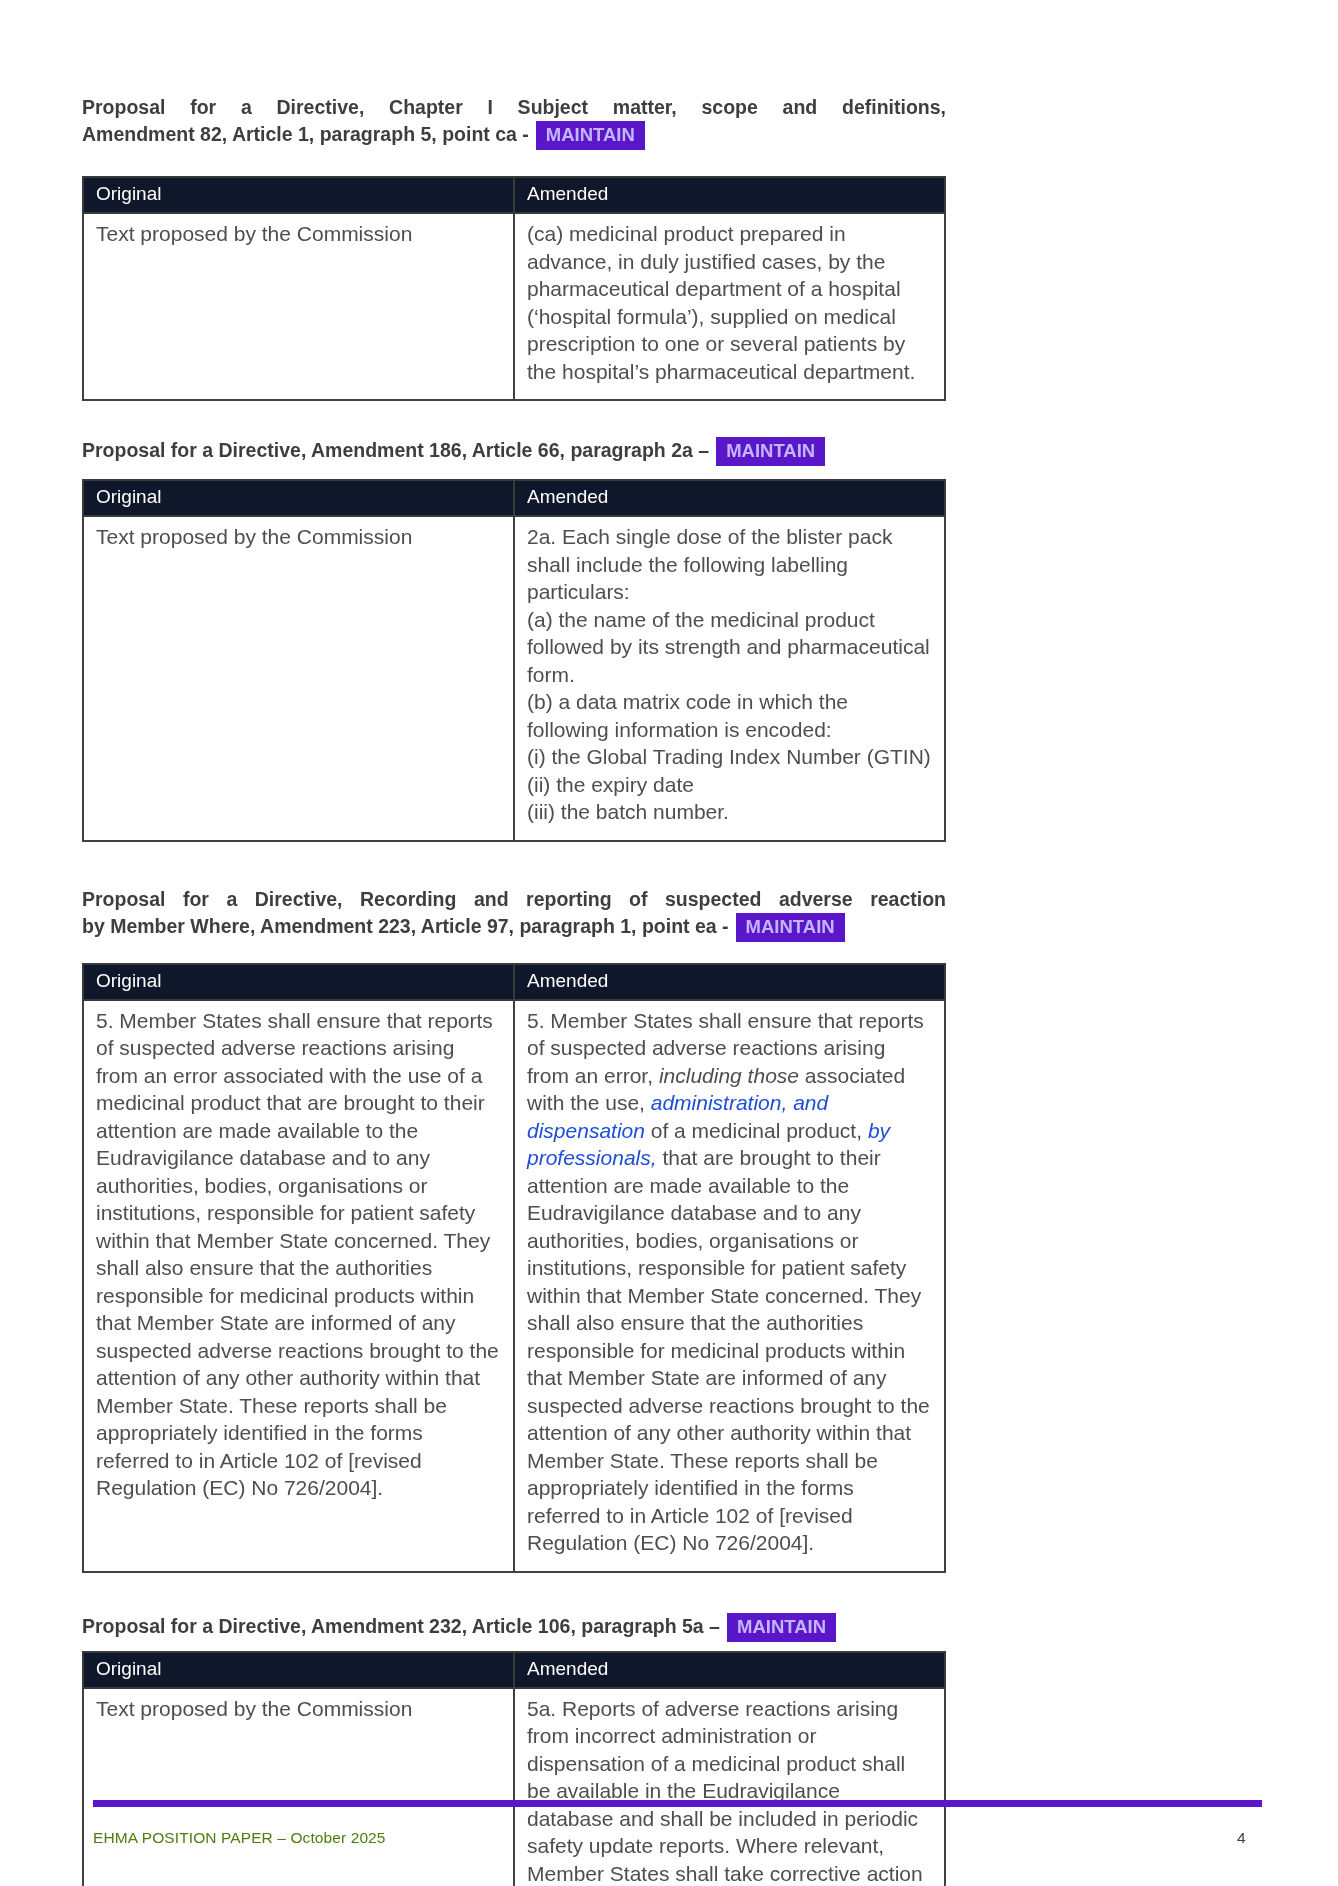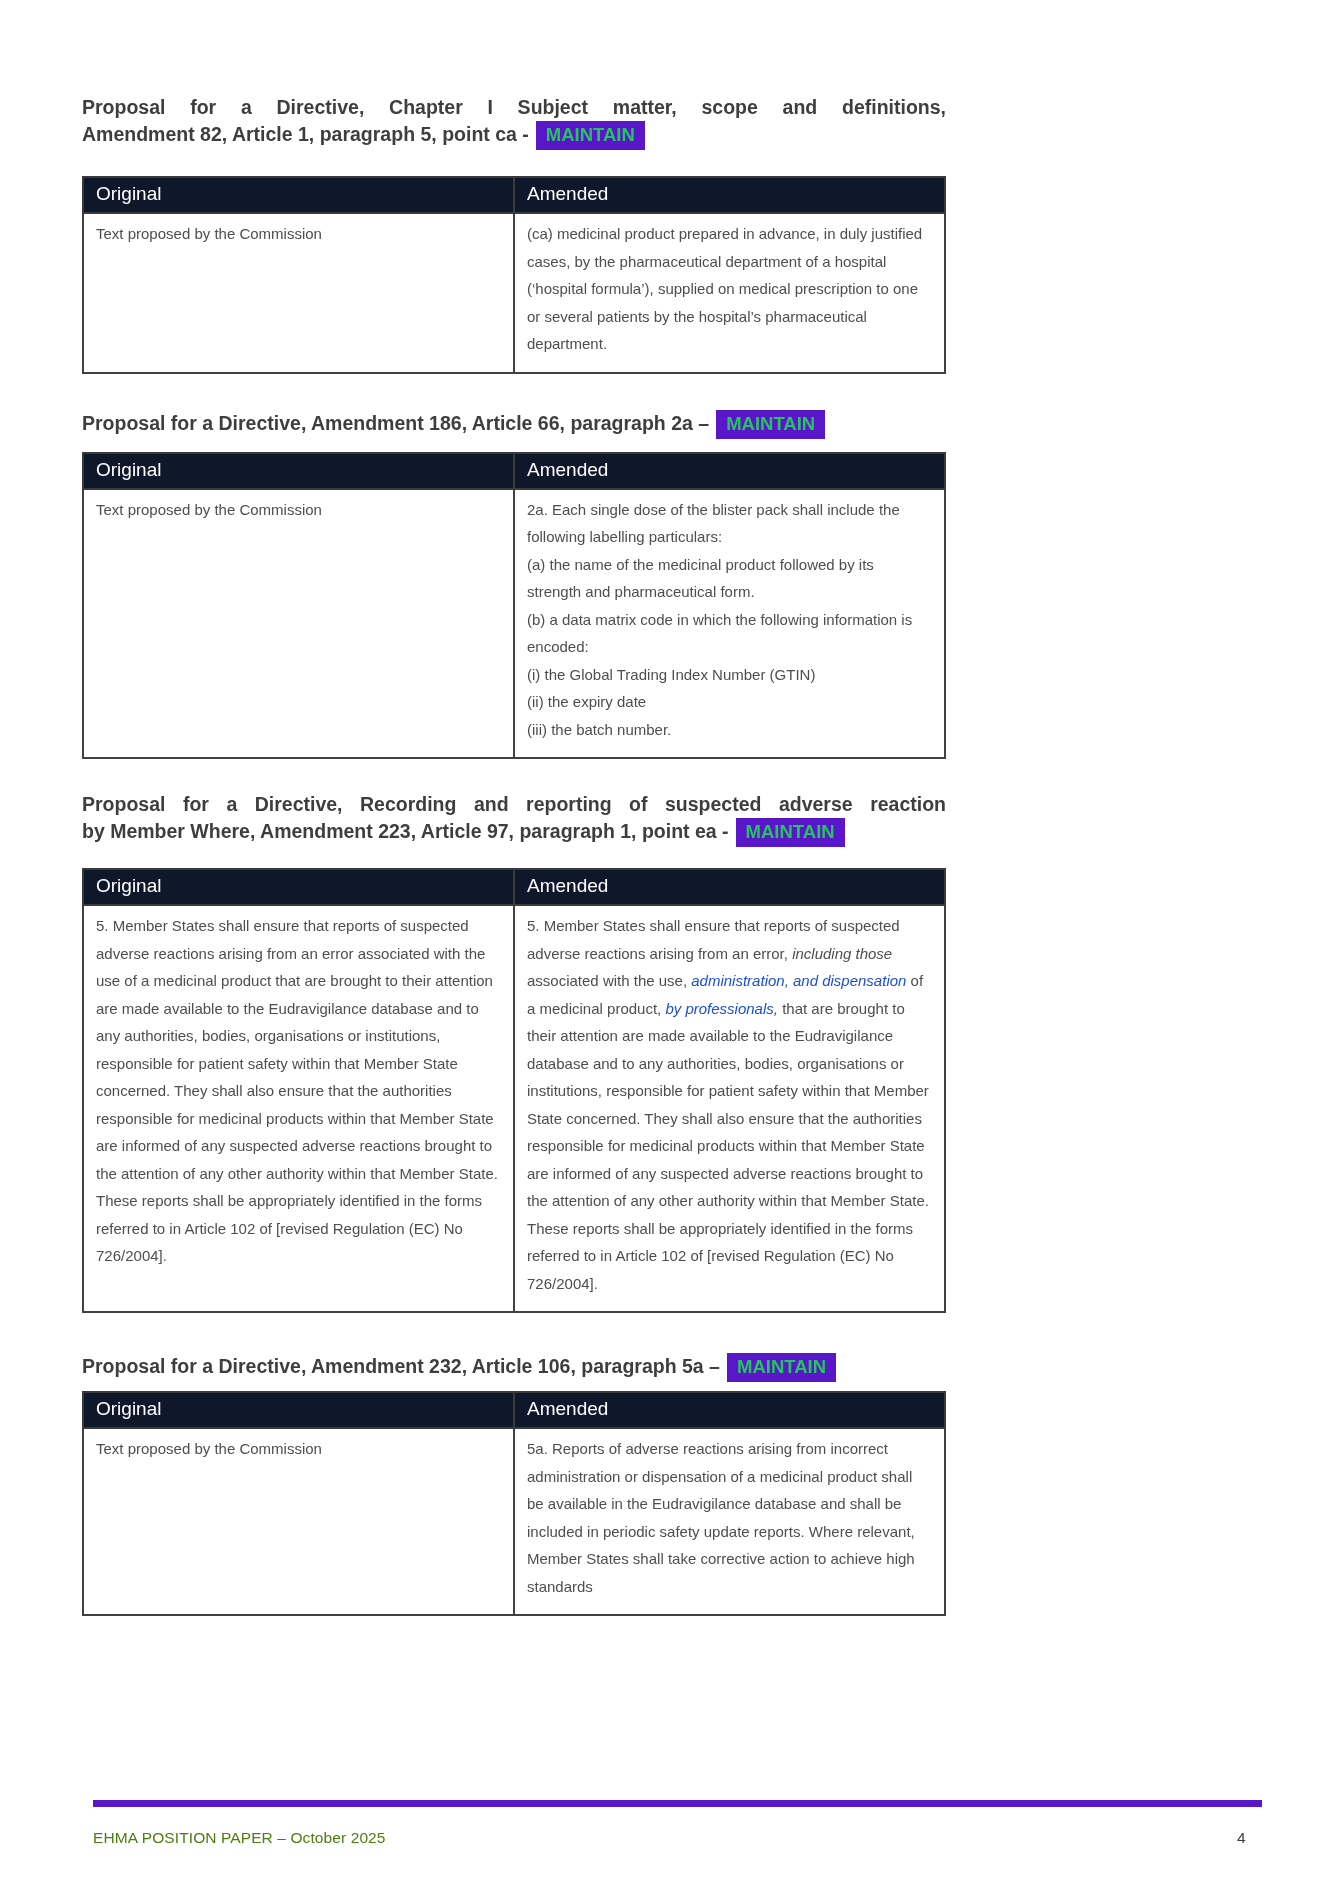--- a/index.html
+++ b/index.html
@@ -8,45 +8,45 @@
     position:relative; width:1338px; height:1886px; background:#ffffff;
     font-family:"Liberation Sans", sans-serif; overflow:hidden;
   }
   .content { position:absolute; left:82px; top:16px; width:864px; }
 
   .heading { font-size:19.5px; line-height:27px; font-weight:700; color:#3e3e3e; }
   .hline { display:block; }
   .just { text-align:justify; text-align-last:justify; }
 
   .badge {
-    display:inline-block; background:#5a17c9; color:#22c55e; font-weight:700;
+    display:inline-block; background:#5a17c9; color:#c4b5fd; font-weight:700;
     font-size:18.5px; line-height:22px; padding:3px 10px 4px; margin-left:7px;
     vertical-align:baseline;
   }
 
   table.cmp { width:100%; border-collapse:collapse; table-layout:fixed; }
   .cmp th {
     width:50%; background:#0f172a; color:#ffffff; text-align:left;
     font-size:19px; font-weight:400; padding:5px 12px 7px;
     border:2px solid #3a3a3a;
   }
   .cmp td {
-    width:50%; vertical-align:top; font-size:15px; line-height:27.5px;
+    width:50%; vertical-align:top; font-size:21px; line-height:27.5px;
     color:#4e4e4e; padding:6px 12px 14px; border:2px solid #414141;
     background:#ffffff;
   }
   .preline { white-space:pre-line; }
   .it  { font-style:italic; }
   .itp { font-style:italic; color:#1d4ed8; }
 
   .s1 { margin-top:78px; }
   .s1 .heading { margin-bottom:26px; }
   .s2 { margin-top:36px; }
   .s2 .heading { margin-bottom:13px; }
-  .s3 { margin-top:32px; }
+  .s3 { margin-top:44px; }
   .s3 .heading { margin-bottom:21px; }
   .s4 { margin-top:40px; }
   .s4 .heading { margin-bottom:9px; }
 
   .footer-line { position:absolute; left:93px; top:1800px; width:1169px; height:7px; background:#5a17c9; }
   .footer-text { position:absolute; left:93px; top:1829px; font-size:15.5px; color:#4d7c0f; letter-spacing:0.1px; }
   .page-num    { position:absolute; left:1237px; top:1829px; font-size:15.5px; color:#3e3e3e; }
 </style>
 </head>
 <body>

